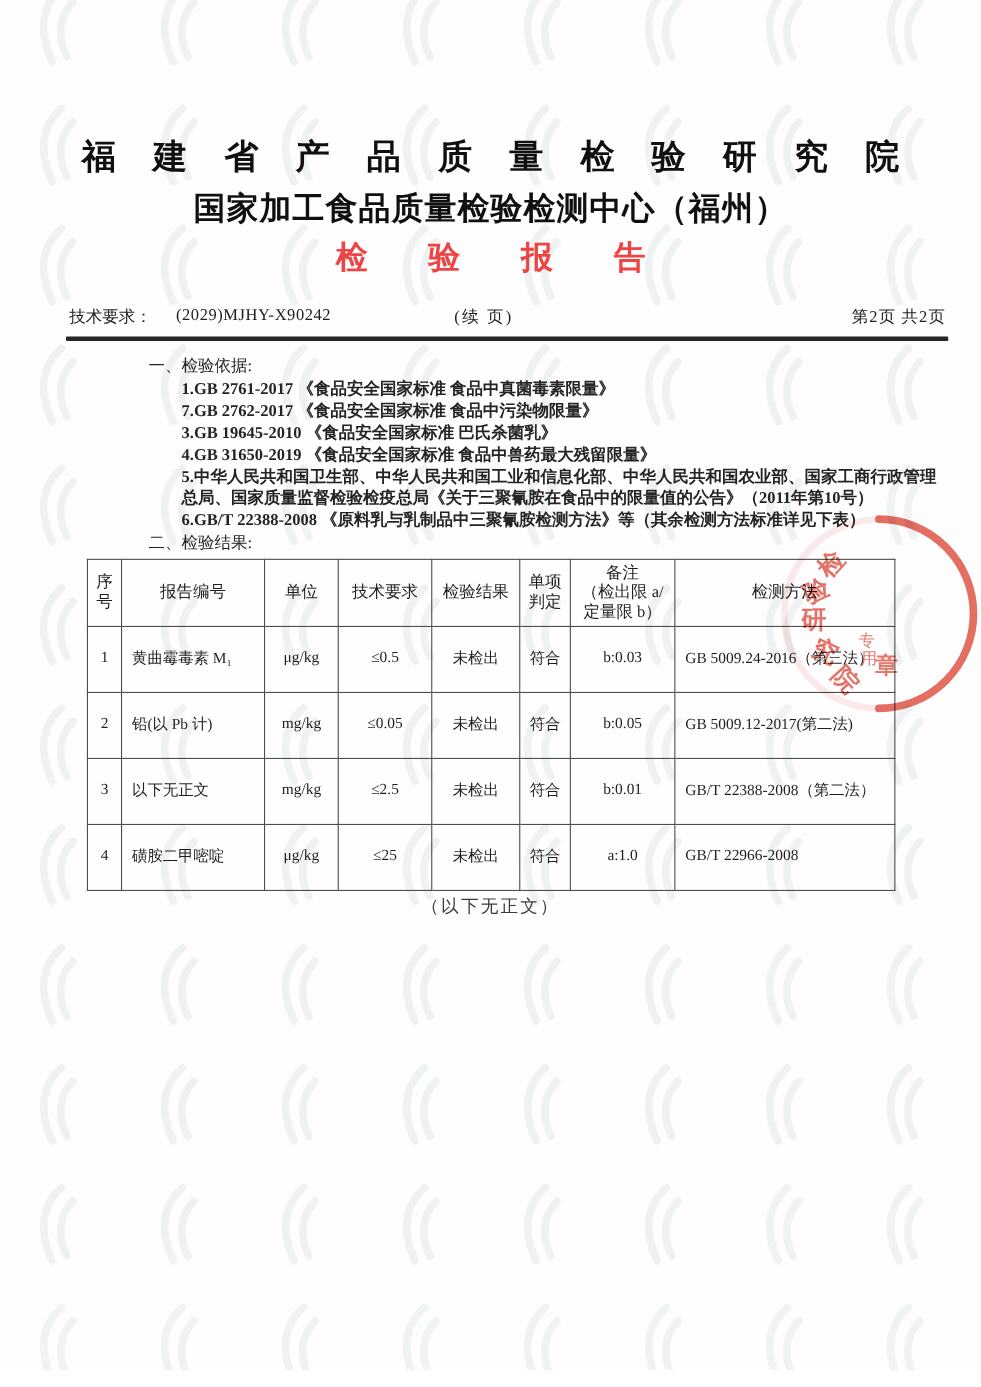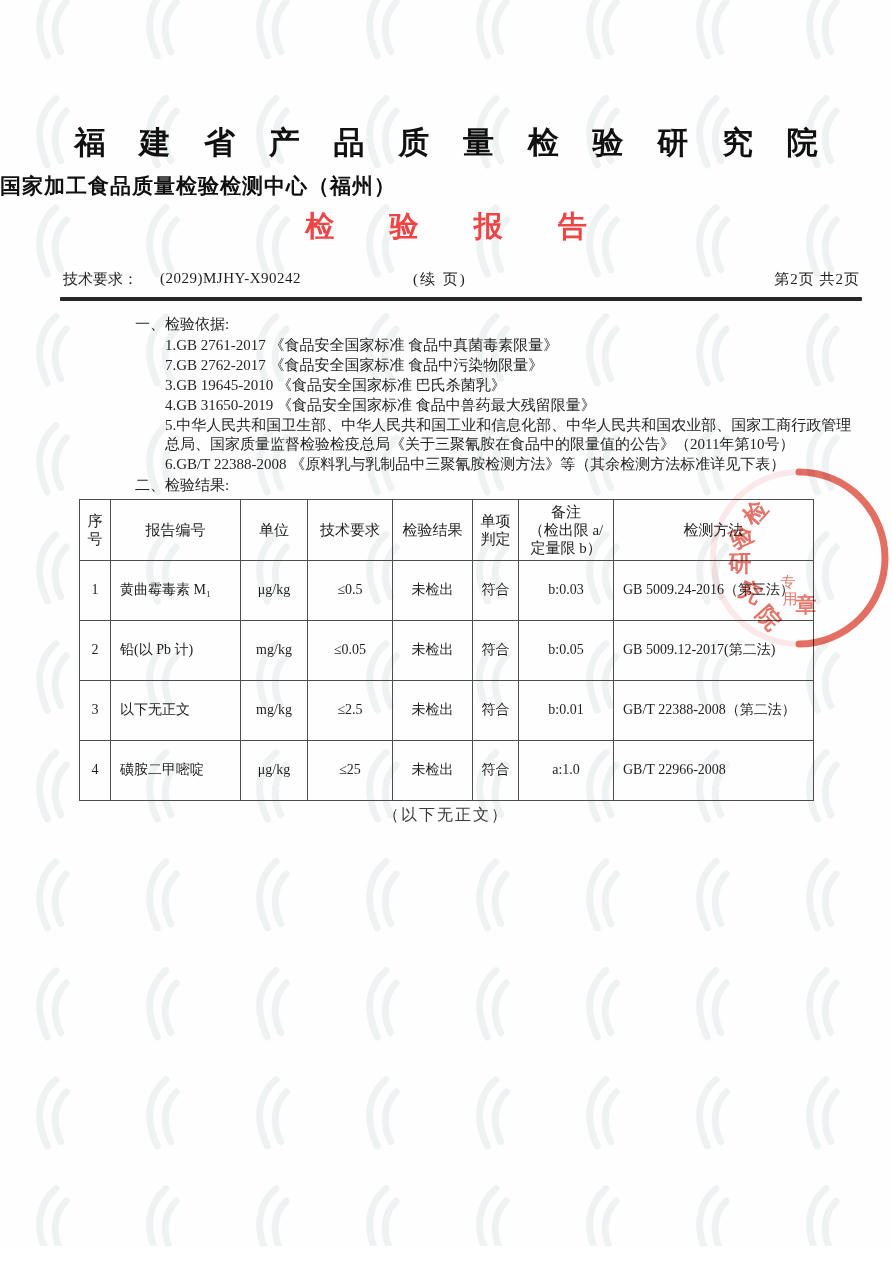--- a/index.html
+++ b/index.html
@@ -18,22 +18,22 @@
   .content{position:relative;z-index:1;}
   .title-1{
     margin:0;padding-top:126px;
     text-align:center;
     font-size:31px;font-weight:bold;color:#101010;
     letter-spacing:13px;text-indent:13px;
     line-height:1.1;
   }
   .title-2{
     margin:14px 0 0 0;
-    text-align:left;
-    font-size:21px;font-weight:bold;color:#101010;
+    text-align:center;
+    font-size:29px;font-weight:bold;color:#101010;
     letter-spacing:1px;line-height:1.15;
   }
   .title-3{
     margin:12px 0 0 0;
     text-align:center;
     font-size:29px;font-weight:bold;color:#ef4444;
     letter-spacing:24px;text-indent:24px;line-height:1.15;
   }
   .meta-row{
     position:relative;
@@ -45,21 +45,21 @@
   .meta-value{position:absolute;left:160px;top:0;letter-spacing:.5px;}
   .meta-cont{position:absolute;left:413px;top:0;letter-spacing:2px;}
   .meta-page{position:absolute;right:32px;top:0;letter-spacing:1px;}
   .rule{
     margin:5px 30px 0 60px;
     height:4px;background:#262626;border-radius:1px;
   }
   .body-text{font-size:15px;color:#242424;line-height:19px;}
   .sec-heading{margin:14px 0 0 135px;}
   .basis-list{margin:2px 36px 0 165px;width:692px;}
-  .basis-item{margin:0 0 1px 0;}
+  .basis-item{margin:0 0 1px 0;font-weight:bold;}
   .sec-heading-2{margin:2px 0 4px 135px;}
   
   .results-table{
     margin-left:79px;
     border-collapse:collapse;
     table-layout:fixed;
     width:734px;
     font-size:14px;color:#1e1e1e;
   }
   .results-table th,.results-table td{

